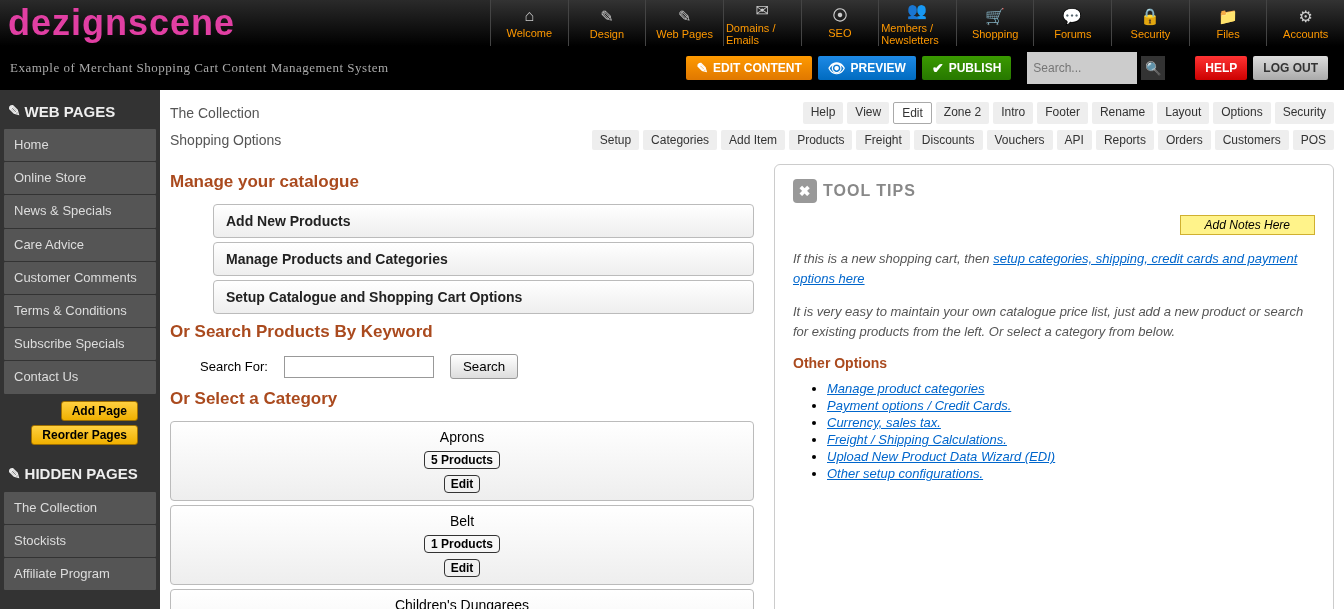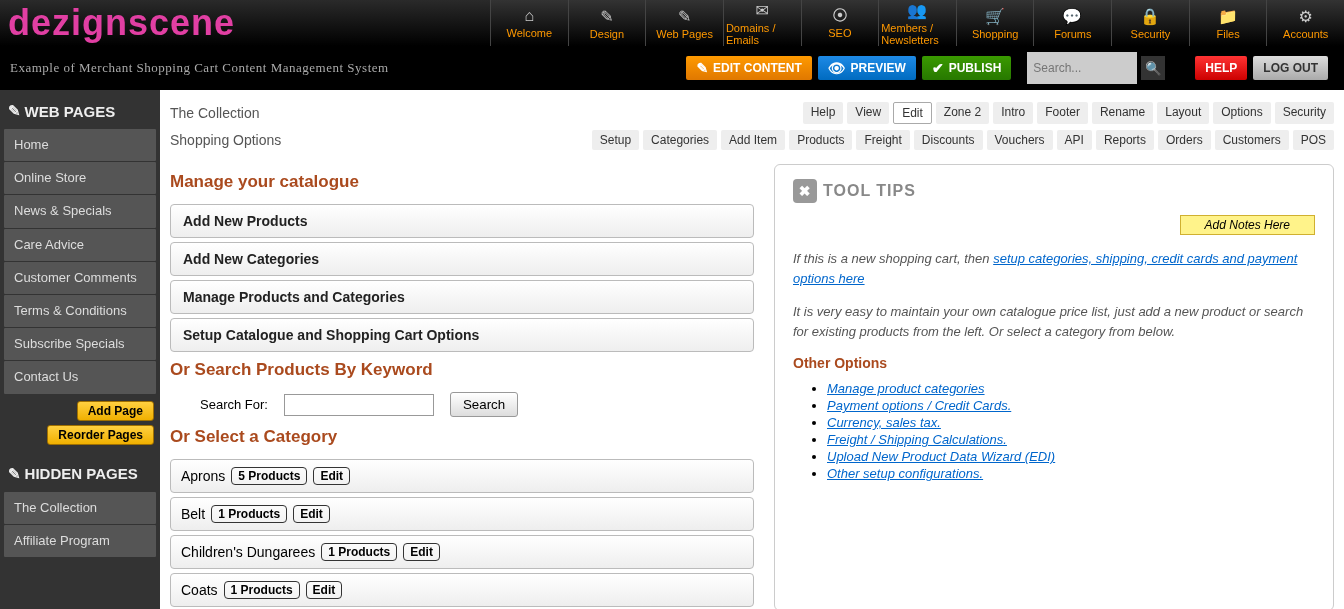--- a/index.html
+++ b/index.html
@@ -25,39 +25,39 @@
 .ico-white { color:#fff; margin-right:5px; font-size:14px; }
 .search-input { height:24px; width:110px; background:#ccc; border:none; padding:16px 6px; margin:0 4px 0 10px; font-size:12px; }
 .search-btn { height:24px; width:24px; background:#333; color:#fff; border:none; cursor:pointer; display:flex; align-items:center; justify-content:center; margin-right:30px; }
 
 
 .wrap { display:flex; }
 .sidebar { width:160px; background:#333; padding:8px 0 20px 0; }
 .side-title { color:#eee; font-size:15px; font-weight:bold; padding:4px 8px 8px 8px; display:flex; align-items:center; gap:4px; }
 .side-item { background:#555; color:#ddd; padding:7px 10px; margin:1px 4px; font-size:13px; cursor:pointer; border-radius:1px; line-height:1.4; }
 .side-actions { text-align:right; padding:4px 6px; }
-.side-btn { background: linear-gradient(#ffd040,#f0b000); color:#000; font-size:12px; font-weight:bold; padding:2px 10px; border:1px solid #a07000; border-radius:3px; display:inline-block; margin:2px 0; cursor:pointer; }
+.side-btn { background: linear-gradient(#ffd040,#f0b000); color:#000; font-size:12px; font-weight:bold; padding:2px 10px; border:1px solid #a07000; border-radius:3px; display:inline-block; margin:2px 16px; cursor:pointer; }
 
 .main { flex:1; background:#fff; padding:12px 10px; }
 .crumb-row { display:flex; justify-content:space-between; align-items:center; margin-bottom:6px; }
 .crumb { color:#555; font-size:14px; }
 .tabs { display:flex; gap:4px; }
 .tab { background:#eee; color:#333; font-size:12px; padding:3px 8px; cursor:pointer; border-radius:2px; }
 .tab.active { background:#fff; border:1px solid #aaa; }
 
 .content-area { display:flex; gap:20px; margin-top:14px; }
 .left-col { flex:1; }
 .right-col { width:560px; border:1px solid #ccc; border-radius:6px; padding:14px 18px; background:#fff; position:relative; }
 
 h2.section { color:#aa4a1e; font-size:17px; font-weight:bold; margin:8px 0 12px 0; }
-.panel-btn { background: linear-gradient(#fff,#eee); border:1px solid #bbb; border-radius:4px; padding:8px 12px; margin-bottom:4px; font-size:14px; font-weight:bold; color:#222; cursor:pointer; }
+.panel-btn { background: linear-gradient(#fff,#eee); border:1px solid #bbb; border-radius:4px; padding:8px 12px; margin-bottom:4px; font-size:14px; font-weight:bold; color:#222; cursor:pointer;margin-left:43px; }
 .search-row { display:flex; align-items:center; gap:16px; margin:10px 0 10px 30px; }
 .search-row input[type=text] { width:150px; height:22px; border:1px solid #999; }
 .search-row button { padding:4px 12px; background:linear-gradient(#fff,#ddd); border:1px solid #999; border-radius:3px; cursor:pointer; }
-.cat-row { background: linear-gradient(#fff,#eee); border:1px solid #bbb; border-radius:4px; padding:7px 10px; margin-bottom:4px; font-size:14px; display:flex; align-items:center; gap:6px; }
+.cat-row { background: linear-gradient(#fff,#eee); border:1px solid #bbb; border-radius:4px; padding:7px 10px; margin-bottom:4px; font-size:14px; display:flex; align-items:center; gap:6px;flex-direction:column; }
 .chip { border:1px solid #333; border-radius:4px; padding:1px 6px; font-size:12px; font-weight:bold; cursor:pointer;text-align:right; }
 
 .tooltips-title { font-size:16px; font-weight:bold; color:#888; letter-spacing:1px; display:flex; align-items:center; gap:6px; margin-bottom:12px; font-family: Arial; }
 .tool-icon { width:24px; height:24px; background:#999; border-radius:4px; color:#fff; display:flex; align-items:center; justify-content:center; font-size:14px; }
 .note-box { background:#fff38a; border:1px solid #d0b030; padding:2px 24px; font-style:italic; font-size:12px; float:right; cursor:pointer; }
 .tip-text { font-style:italic; color:#555; font-size:13px; margin:14px 0; line-height:1.5; }
 .tip-text a, .linklist a { color:#0066cc; text-decoration:underline; cursor:pointer; }
 .other-title { color:#aa4a1e; font-weight:bold; font-size:14px; margin:10px 0; }
 .linklist { margin-left:34px; font-style:italic; font-size:13px; }
 .linklist li { margin:2px 0; }
@@ -163,20 +163,21 @@
     <div class="side-actions">
       <span class="side-btn">Add Page</span><br>
       <span class="side-btn">Reorder Pages</span>
     </div>
     <div class="side-title" style="margin-top:10px;">
         <span>✎</span>
         <span>HIDDEN PAGES</span>
       </div>
     <div id="side2">
         <div class="side-item">The Collection</div>
+        <div class="side-item">Stockists</div>
         <div class="side-item">Affiliate Program</div>
       </div>
 
   </div>
 
   <div class="main">
     <div class="crumb-row">
       <div class="crumb">The Collection</div>
       <div class="tabs" id="tabs1">
           <div class="tab">Help</div>
@@ -207,21 +208,20 @@
           <div class="tab">Customers</div>
           <div class="tab">POS</div>
         </div>
     </div>
 
     <div class="content-area">
       <div class="left-col">
         <h2 class="section">Manage your catalogue</h2>
         <div id="panels">
             <div class="panel-btn">Add New Products</div>
-            <div class="panel-btn">Add New Categories</div>
             <div class="panel-btn">Manage Products and Categories</div>
             <div class="panel-btn">Setup Catalogue and Shopping Cart Options</div>
           </div>
         <h2 class="section">Or Search Products By Keyword</h2>
         <div class="search-row">
           <span>Search For:</span>
           <input type="text" style="">
           <button>Search</button>
         </div>
         <h2 class="section">Or Select a Category</h2>

